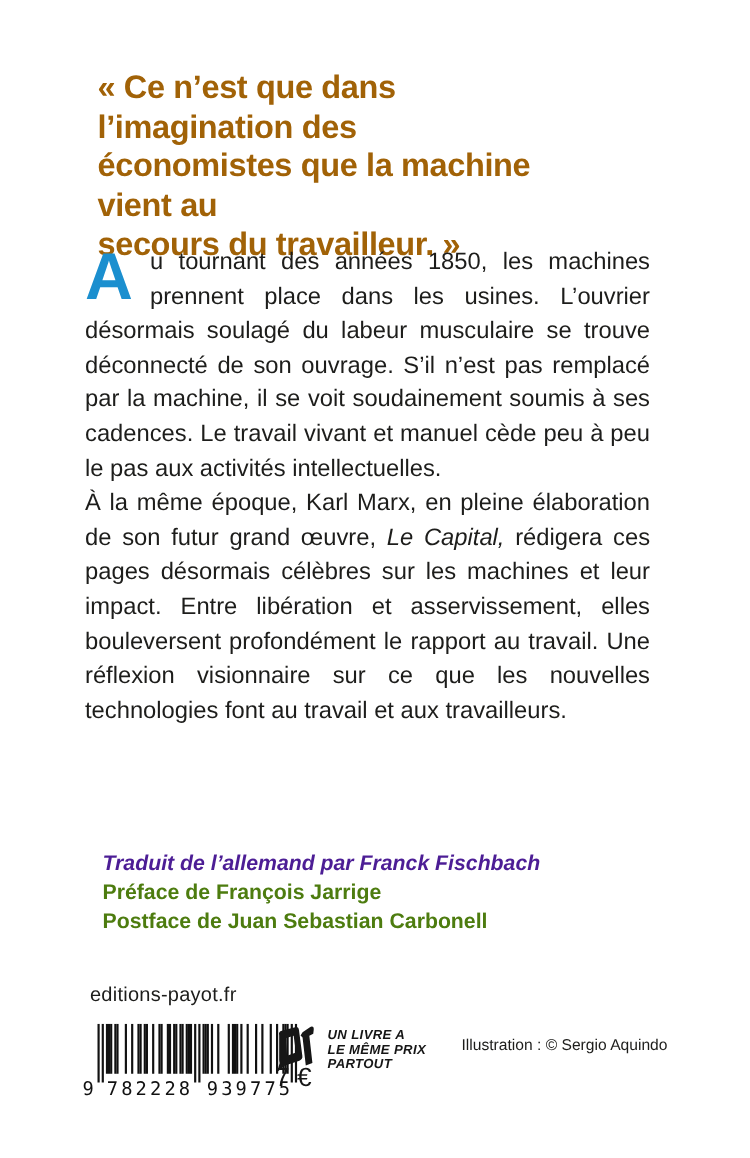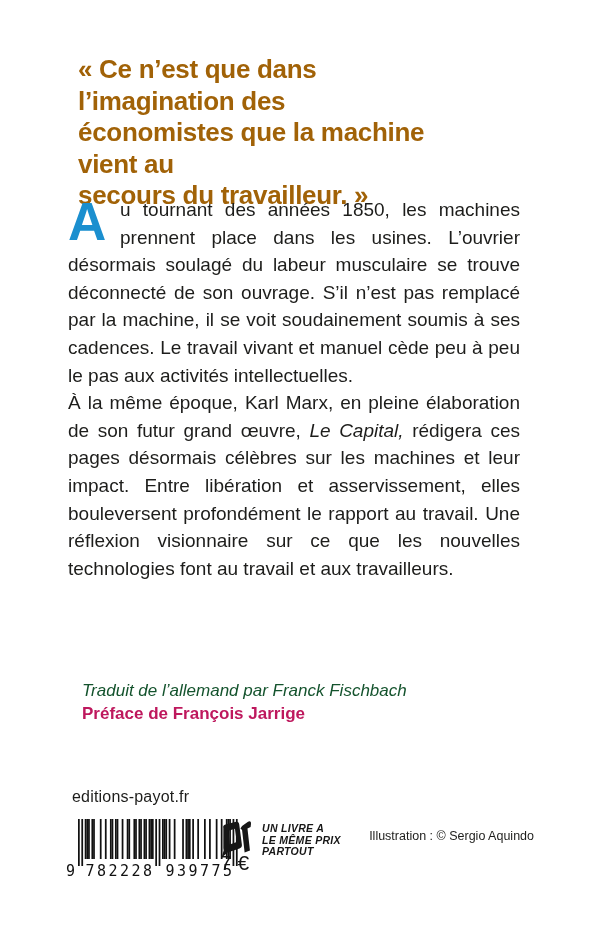--- a/index.html
+++ b/index.html
@@ -34,22 +34,22 @@
     font-size:53px;line-height:46px;
     width:36px;
     margin:3px 16px 0 0;
   }
   .book-title{font-style:italic;margin-top:37px;}
   
   .credits{
     position:absolute;left:82px;top:679px;
     font-size:17px;line-height:23px;
   }
-  .credits .translation{font-style:italic;color:#14532d;}
-  .credits .blue-line{color:#be185d;font-weight:bold;}
+  .credits .translation{font-style:italic;color:#4c1d95;font-weight:bold;}
+  .credits .blue-line{color:#4d7c0f;font-weight:bold;}
   
   .website{
     position:absolute;left:72px;top:788px;
     font-size:16px;letter-spacing:0.2px;color:#1d1d1b;
   }
   .barcode-block{position:absolute;left:64px;top:819px;width:178px;height:58px;}
   .barcode-block svg{display:block;}
   .price-logo{position:absolute;left:218px;top:820px;}
   .logo-row{display:flex;align-items:flex-start;}
   .logo-row svg{display:block;flex:0 0 auto;}
@@ -88,20 +88,21 @@
       <span class="dropcap">A</span><span>u tournant des années 1850, les machines prennent place dans les usines. L’ouvrier désormais soulagé du labeur musculaire se trouve déconnecté de son ouvrage. S’il n’est pas remplacé par la machine, il se voit soudainement soumis à ses cadences. Le travail vivant et manuel cède peu à peu le pas aux activités intellectuelles.</span>
     </p>
     <p>
       <span>À la même époque, Karl Marx, en pleine élaboration de son futur grand œuvre, </span><span class="book-title">Le Capital,</span><span> rédigera ces pages désormais célèbres sur les machines et leur impact. Entre libération et asservissement, elles bouleversent profondément le rapport au travail. Une réflexion visionnaire sur ce que les nouvelles technologies font au travail et aux travailleurs.</span>
     </p>
   </div>
 
   <div class="credits">
     <div class="translation">Traduit de l’allemand par Franck Fischbach</div>
     <div class="blue-line">Préface de François Jarrige</div>
+    <div class="blue-line">Postface de Juan Sebastian Carbonell</div>
   </div>
 
   <div class="website">editions-payot.fr</div>
 
   <div class="barcode-block">
     <svg id="barcode-svg" width="178" height="58" viewBox="0 0 178 58">
         <rect x="14.00" y="0" width="1.74" height="47" fill="#111111"></rect>
         <rect x="17.36" y="0" width="1.74" height="47" fill="#111111"></rect>
         <rect x="20.72" y="0" width="1.74" height="40" fill="#111111"></rect>
         <rect x="22.40" y="0" width="1.74" height="40" fill="#111111"></rect>

